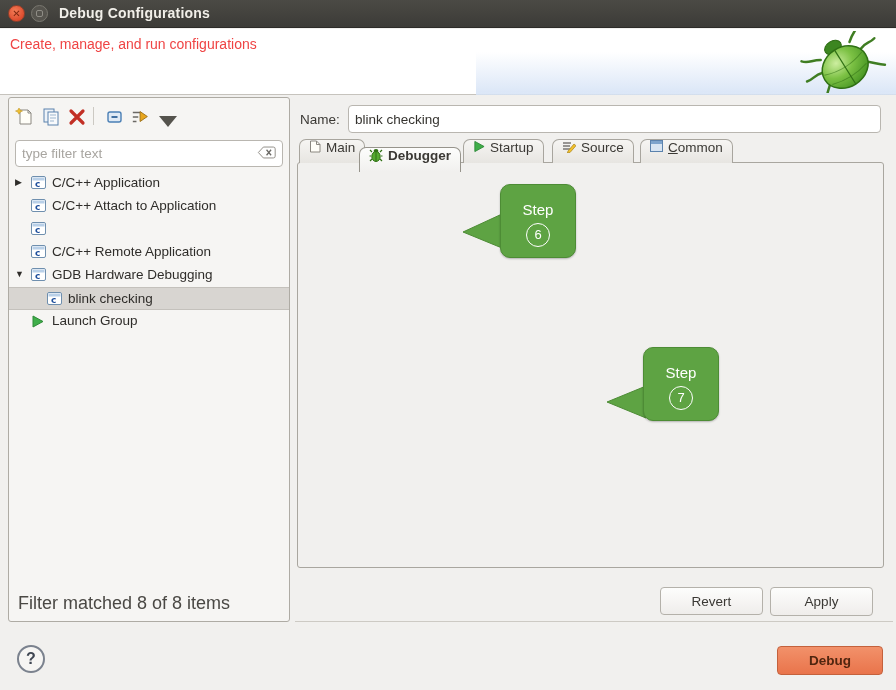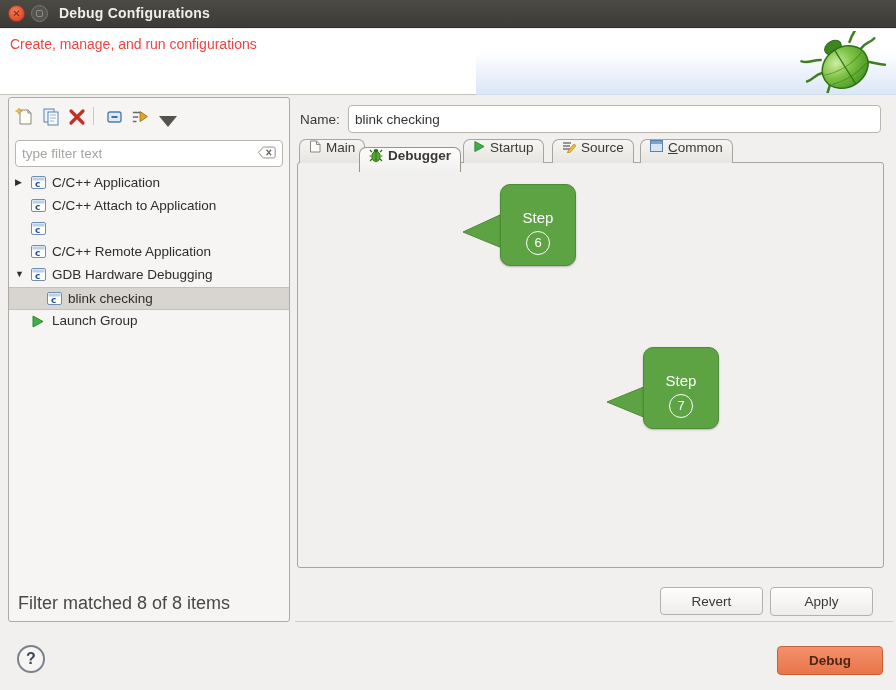--- a/index.html
+++ b/index.html
@@ -67,21 +67,21 @@
   .checkbox.checked { background:linear-gradient(#f38054,#e95f31); border:1px solid #b94e27; color:#fff;
     font-size:11px; font-weight:bold; text-align:center; line-height:15px; }
   .checkbox.unchecked { background:#fff; border:1px solid #aaa7a0; }
 
   .port-field { border:2px solid #dd7a55; padding-top:4px; }
   .caret { display:inline-block; width:1px; height:14px; background:#222; vertical-align:-2px; margin-left:1px; }
 
   
   .callout { position:absolute; width:76px; background:#5ea343; border:1px solid #4d8c35; border-radius:10px;
     text-align:center; z-index:10; box-shadow:0 1px 2px rgba(0,0,0,.25); }
-  .callout .step { color:#fff; font-size:15px; margin-top:24px; }
+  .callout .step { color:#fff; font-size:15px; margin-top:16px; }
   .callout .num { width:24px; height:24px; margin:5px auto 10px; border:1.5px solid #fff; border-radius:50%;
     color:#fff; font-size:13px; line-height:22px; }
   .callout-tail { position:absolute; z-index:9; }
 
   .sep-line { position:absolute; left:295px; top:621px; width:598px; height:1px; background:#cdcac4; }
 
   
   .help-btn { position:absolute; left:17px; top:645px; width:28px; height:28px; border:2px solid #7b828e;
     border-radius:50%; color:#3f4652; font-size:16px; font-weight:bold; text-align:center; line-height:24px; background:#f6f5f3; }
   .debug-btn { background:linear-gradient(#f2916a,#e9744b); border:1px solid #c4613c; color:#50250f; font-weight:bold; }

